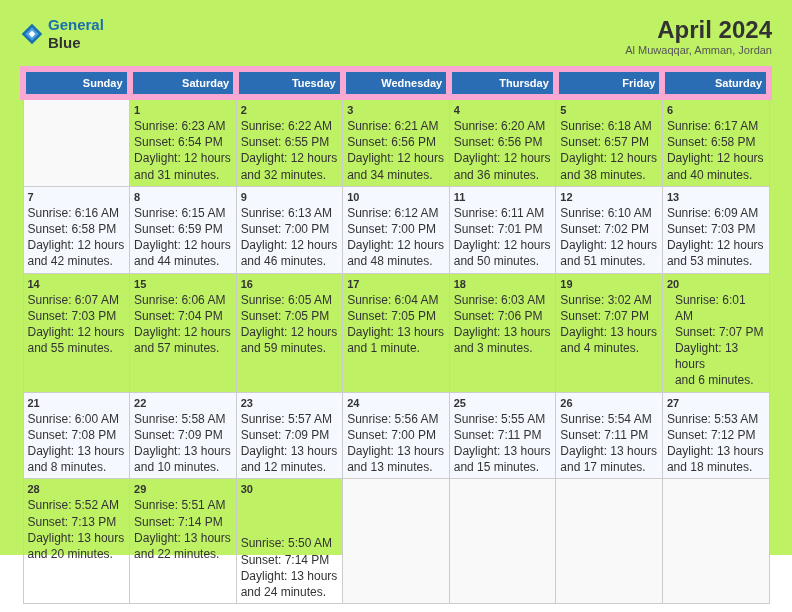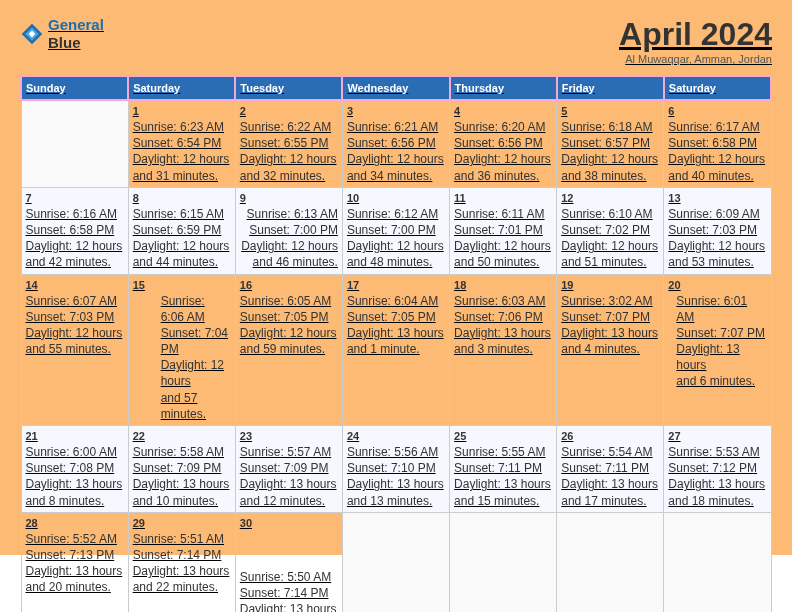--- a/index.html
+++ b/index.html
@@ -6,23 +6,22 @@
     body {
       font-family: Arial, sans-serif;
       background: #fff;
       width: 792px;
       height: 612px;
       overflow: hidden;
     }
     .page {
       width: 792px;
       height: 555px;
-      background: #fdba74;
+      background: #bef264;
       padding: 16px 20px 12px 20px;
-      text-decoration: underline;
     }
     .header {
       display: flex;
       justify-content: space-between;
       align-items: flex-start;
       margin-bottom: 10px;
     }
     .logo {
       display: flex;
       align-items: center;
@@ -36,41 +35,41 @@
     }
     .logo-blue { color: #1a6faf; }
     .logo-icon {
       width: 24px;
       height: 24px;
     }
     .title-block {
       text-align: right;
     }
     .main-title {
-      font-size: 32px;
+      font-size: 24px;
       font-weight: bold;
       color: #333;
     }
     .sub-title {
       font-size: 11px;
       color: #555;
     }
     .calendar {
       width: 100%;
       border-collapse: collapse;
       font-size: 10px;
     }
     .calendar thead tr th {
       background: #2a6db5;
       color: #fff;
       font-size: 11px;
       font-weight: bold;
       padding: 5px 4px;
-      text-align: left;
-      border: 2px solid #f9a8d4;
+      text-align: right;
+      border: 6px solid #f9a8d4;
     }
     .calendar tbody tr td {
       border: 1px solid #ccc;
       vertical-align: top;
       padding: 4px 4px 3px 4px;
       width: 14.28%;
       height: 82px;
     }
     .calendar tbody tr td.empty {
       background: #f9f9f9;
@@ -178,21 +177,21 @@
           </td>
           <td>
             <span class="day-num">8</span>
             <div class="day-info" style="white-space: pre-line;">Sunrise: 6:15 AM
 Sunset: 6:59 PM
 Daylight: 12 hours
 and 44 minutes.</div>
           </td>
           <td>
             <span class="day-num">9</span>
-            <div class="day-info" style="white-space: pre-line; text-align: right;">Sunrise: 6:13 AM
+            <div class="day-info" style="white-space: pre-line;">Sunrise: 6:13 AM
 Sunset: 7:00 PM
 Daylight: 12 hours
 and 46 minutes.</div>
           </td>
           <td>
             <span class="day-num">10</span>
             <div class="day-info" style="white-space: pre-line;">Sunrise: 6:12 AM
 Sunset: 7:00 PM
 Daylight: 12 hours
 and 48 minutes.</div>
@@ -222,21 +221,21 @@
         <tr>
           <td>
             <span class="day-num">14</span>
             <div class="day-info" style="white-space: pre-line;">Sunrise: 6:07 AM
 Sunset: 7:03 PM
 Daylight: 12 hours
 and 55 minutes.</div>
           </td>
           <td>
             <span class="day-num">15</span>
-            <div class="day-info" style="white-space: pre-line; margin-left: 28px;">Sunrise: 6:06 AM
+            <div class="day-info" style="white-space: pre-line;">Sunrise: 6:06 AM
 Sunset: 7:04 PM
 Daylight: 12 hours
 and 57 minutes.</div>
           </td>
           <td>
             <span class="day-num">16</span>
             <div class="day-info" style="white-space: pre-line;">Sunrise: 6:05 AM
 Sunset: 7:05 PM
 Daylight: 12 hours
 and 59 minutes.</div>
@@ -288,21 +287,21 @@
           <td>
             <span class="day-num">23</span>
             <div class="day-info" style="white-space: pre-line;">Sunrise: 5:57 AM
 Sunset: 7:09 PM
 Daylight: 13 hours
 and 12 minutes.</div>
           </td>
           <td>
             <span class="day-num">24</span>
             <div class="day-info" style="white-space: pre-line;">Sunrise: 5:56 AM
-Sunset: 7:10 PM
+Sunset: 7:00 PM
 Daylight: 13 hours
 and 13 minutes.</div>
           </td>
           <td>
             <span class="day-num">25</span>
             <div class="day-info" style="white-space: pre-line;">Sunrise: 5:55 AM
 Sunset: 7:11 PM
 Daylight: 13 hours
 and 15 minutes.</div>
           </td>

